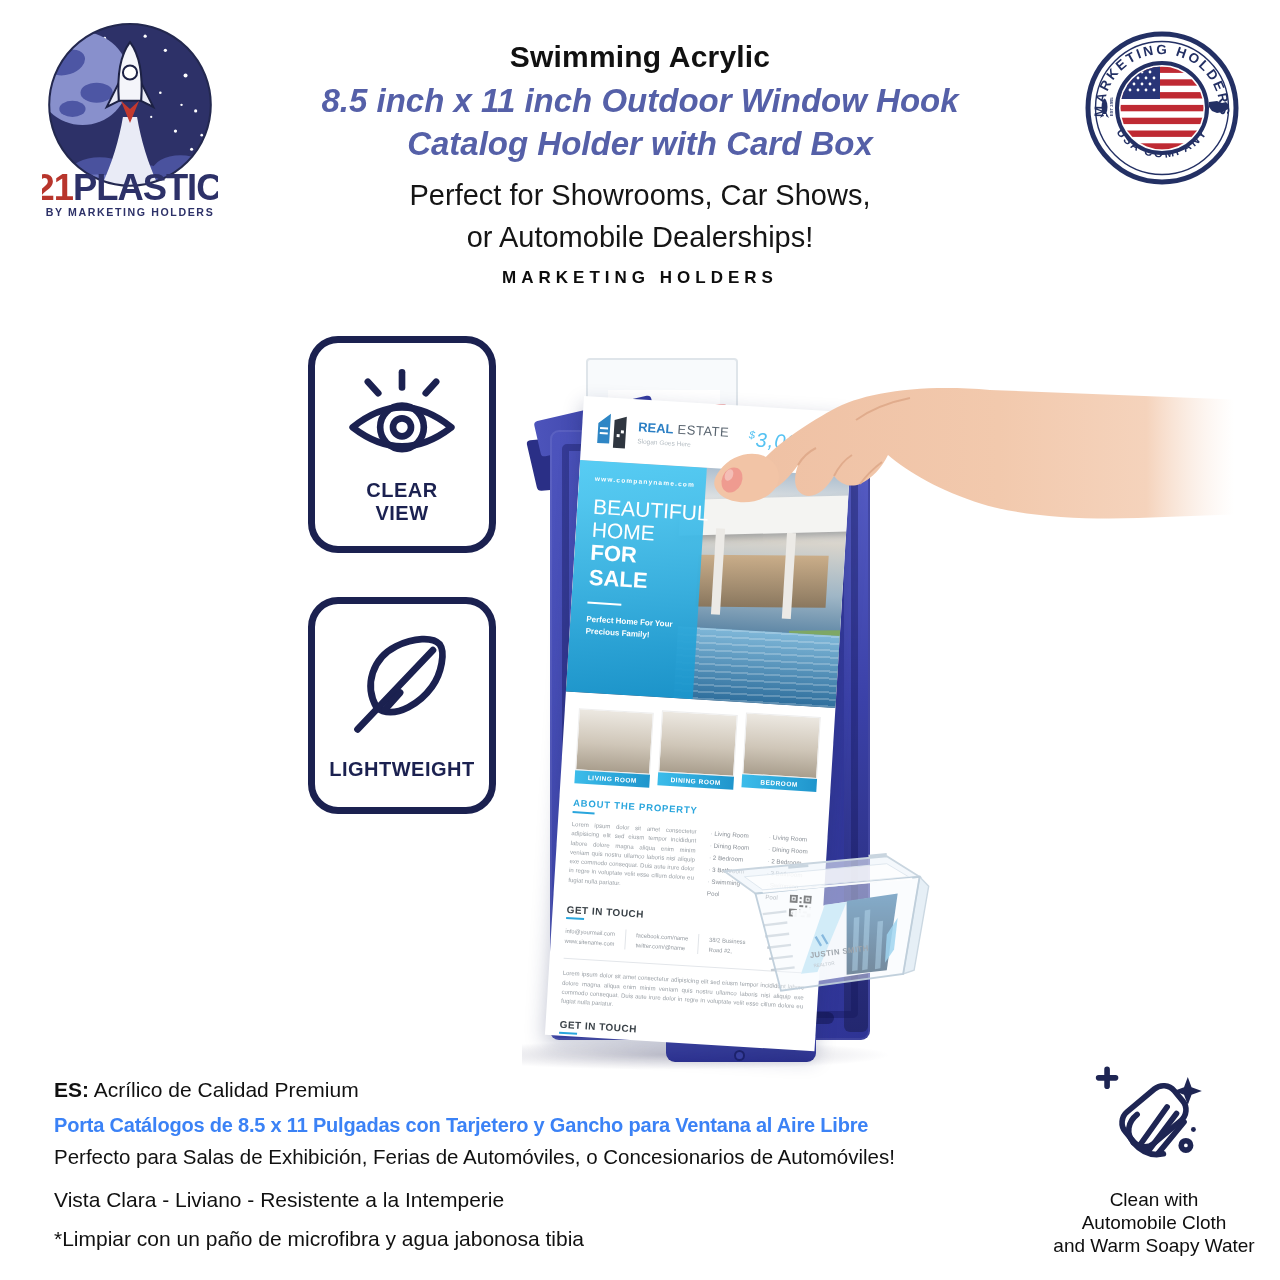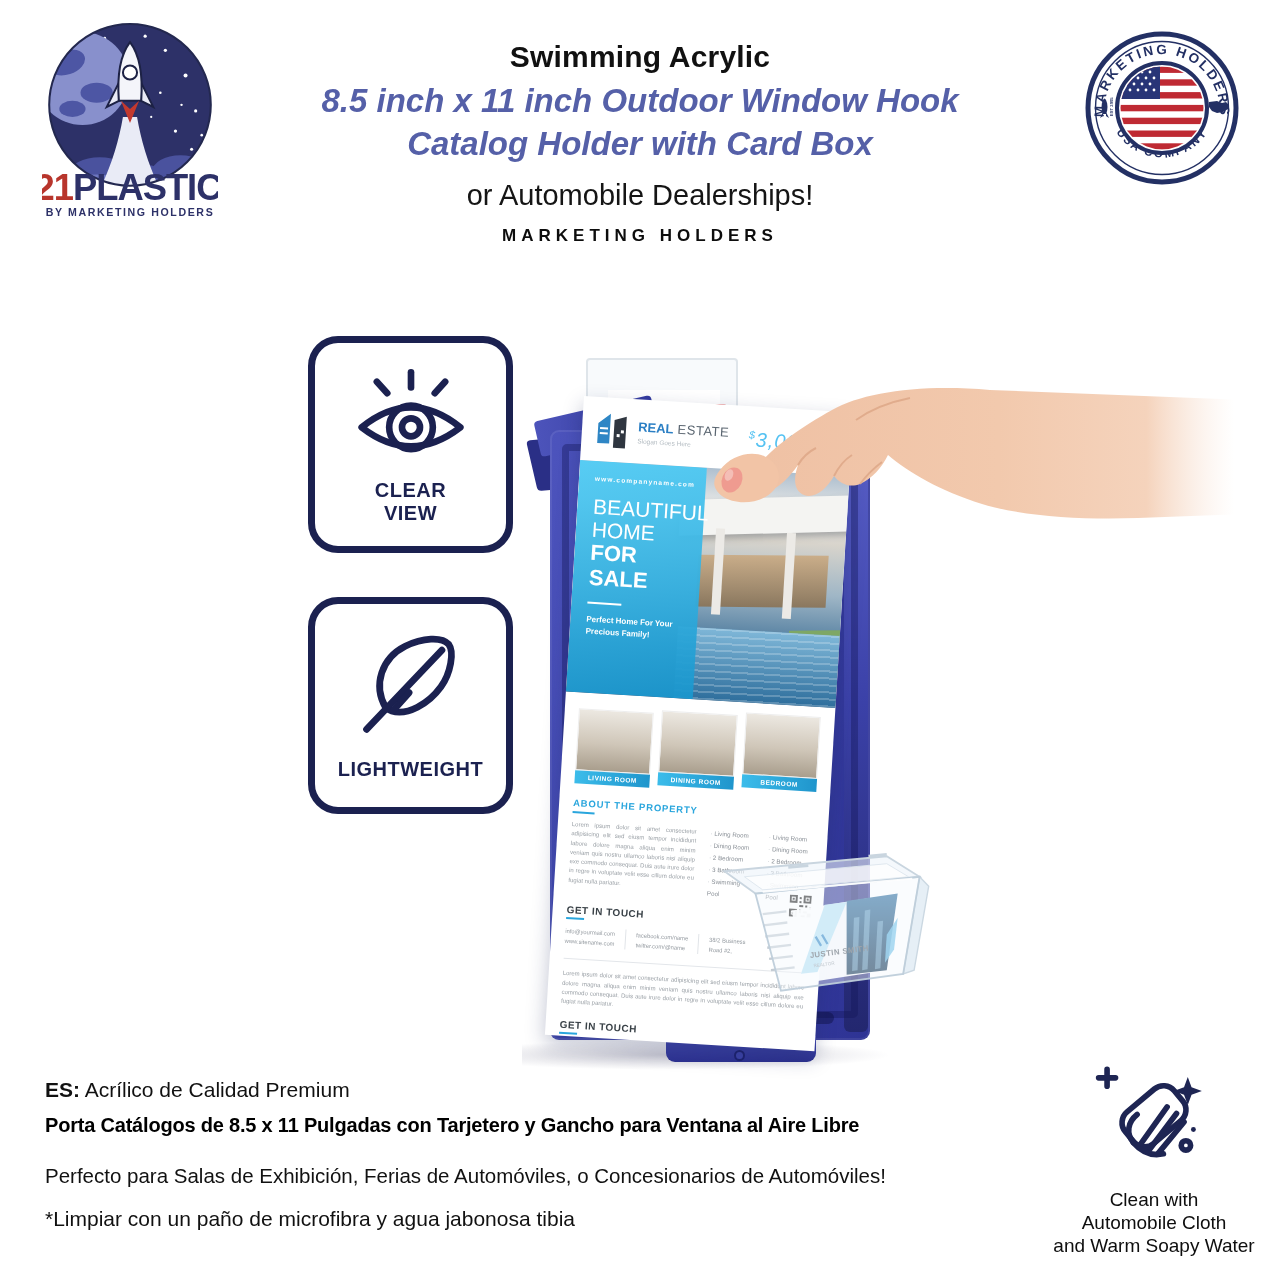--- a/index.html
+++ b/index.html
@@ -11,21 +11,21 @@
   
   .logo-box { left:42px; top:20px; width:176px; height:200px; }
   .title-block { left:270px; top:40px; width:740px; text-align:center; color:#111; }
   .t-premium { font-size:30px; font-weight:700; letter-spacing:.2px; }
   .t-main { font-size:33px; font-weight:800; color:#5560a8; line-height:1.3; margin-top:6px;font-style:italic; }
   .t-sub { font-size:29px; font-weight:400; color:#151515; line-height:1.45; margin-top:8px; }
   .t-brand { font-size:17px; font-weight:700; letter-spacing:5px; margin-top:10px; color:#0d0d0d; }
   .badge-box { left:1084px; top:30px; width:156px; height:156px; }
 
   
-  .feature { left:308px; width:205px; height:217px; border:7px solid #1b2150;
+  .feature { left:308px; width:188px; height:217px; border:7px solid #1b2150;
     border-radius:30px; background:#fff; text-align:center; }
   .feature .ic { margin-top:16px; }
   .feature .lbl { font-size:20px; font-weight:800; color:#1b2150; line-height:1.15;
     letter-spacing:.5px; margin-top:4px; }
 
   
   .product { left:520px; top:350px; width:760px; height:730px; }
   .acrylic-sign { left:66px; top:8px; width:152px; height:190px;
     background:rgba(248,250,252,.97); border:2px solid #dfe5ea; border-radius:4px; z-index:1; }
   .take-card { position:absolute; left:20px; top:30px; width:112px; height:92px; background:#fff; }
@@ -104,25 +104,25 @@
   .gt-bar { width:18px; height:2px; background:#2aa6dd; margin-top:2px; }
   .gt-cols { display:flex; margin-top:7px; }
   .gt-col { font-size:5.8px; color:#959ba1; line-height:1.8; padding-right:10px; }
   .gt-col + .gt-col { border-left:1px solid #e1e4e8; padding-left:10px; }
   .fl-div { border-top:1px solid #e3e6ea; margin:12px 14px 10px; }
   .fl-p2 { font-size:6px; color:#9aa0a6; line-height:1.55; text-align:justify; padding:0 14px; }
   .cardbox { left:188px; top:482px; width:228px; height:182px; z-index:5; }
   .hand { left:140px; top:8px; width:640px; height:195px; z-index:6; }
 
   
-  .footer { left:45px; top:1078px; width:990px; white-space:nowrap; color:#111; }
+  .footer { left:54px; top:1078px; width:990px; white-space:nowrap; color:#111; }
   .f-line { font-size:21px; }
   .f1 { margin-bottom:12px; }
   .f1 b { font-weight:700; }
-  .f2 { font-size:20px; font-weight:700; color:#000000; letter-spacing:-.2px; margin-bottom:27px; }
+  .f2 { font-size:20px; font-weight:700; color:#3b82f6; letter-spacing:-.2px; margin-bottom:8px; }
   .f3 { font-size:20.5px; margin-bottom:19px; }
   .f4 { margin-bottom:15px; }
   .clean-box { left:1032px; top:1060px; width:244px; text-align:center; }
   .clean-txt { font-size:19px; color:#0e0e0e; line-height:1.22; margin-top:2px; }
 </style>
 </head>
 <body>
 
 <div class="page">
 
@@ -181,20 +181,21 @@
     </svg>
   </div>
 
   <div class="abs title-block">
     <div class="t-premium">Swimming Acrylic</div>
     <div class="t-main">
       <div>8.5 inch x 11 inch Outdoor Window Hook</div>
       <div>Catalog Holder with Card Box</div>
     </div>
     <div class="t-sub">
+      <div>Perfect for Showrooms, Car Shows,</div>
       <div>or Automobile Dealerships!</div>
     </div>
     <div class="t-brand">MARKETING HOLDERS</div>
   </div>
 
   <div class="abs badge-box">
     <svg width="156" height="156" viewBox="0 0 156 156">
       <defs>
         <path id="arcT" d="M 20,82 A 58,58 0 0 1 136,82"></path>
         <path id="arcB" d="M 26,88 A 54,54 0 0 0 130,88"></path>
@@ -513,20 +514,21 @@
         <ellipse cx="72" cy="122" rx="10" ry="13" transform="rotate(24 72 122)" fill="#ef9b90"></ellipse>
         <ellipse cx="69" cy="117" rx="4" ry="6" transform="rotate(24 69 117)" fill="rgba(255,255,255,0.35)"></ellipse>
       </svg>
     </div>
   </div>
 
   <div class="abs footer">
     <div class="f-line f1"><b>ES:</b><span> Acrílico de Calidad Premium</span></div>
     <div class="f2">Porta Catálogos de 8.5  x 11 Pulgadas con Tarjetero y Gancho para Ventana al Aire Libre</div>
     <div class="f3">Perfecto para Salas de Exhibición, Ferias de Automóviles, o Concesionarios de Automóviles!</div>
+    <div class="f-line f4">Vista Clara - Liviano - Resistente a la Intemperie</div>
     <div class="f-line">*Limpiar con un paño de microfibra y agua jabonosa tibia</div>
   </div>
 
   <div class="abs clean-box">
     <svg width="124" height="122" viewBox="0 0 132 130" fill="none" stroke="#1e2553" stroke-width="6" stroke-linecap="round" stroke-linejoin="round">
       <rect x="32" y="38" width="68" height="44" rx="15" transform="rotate(-40 66 60)"></rect>
       <path d="M44,88 C36,78 38,66 48,58"></path>
       <path d="M50,92 L80,50"></path>
         <path d="M60,97 L90,57"></path>
         <path d="M70,100 L98,66"></path>

